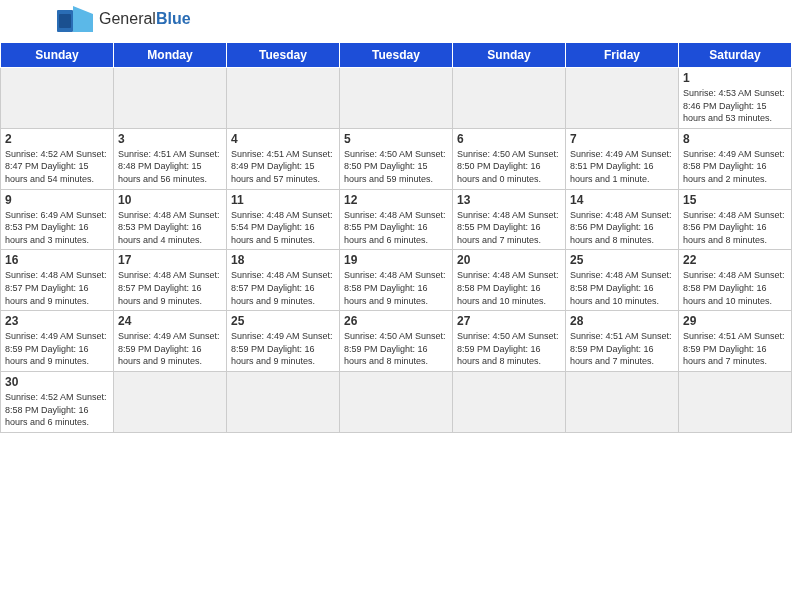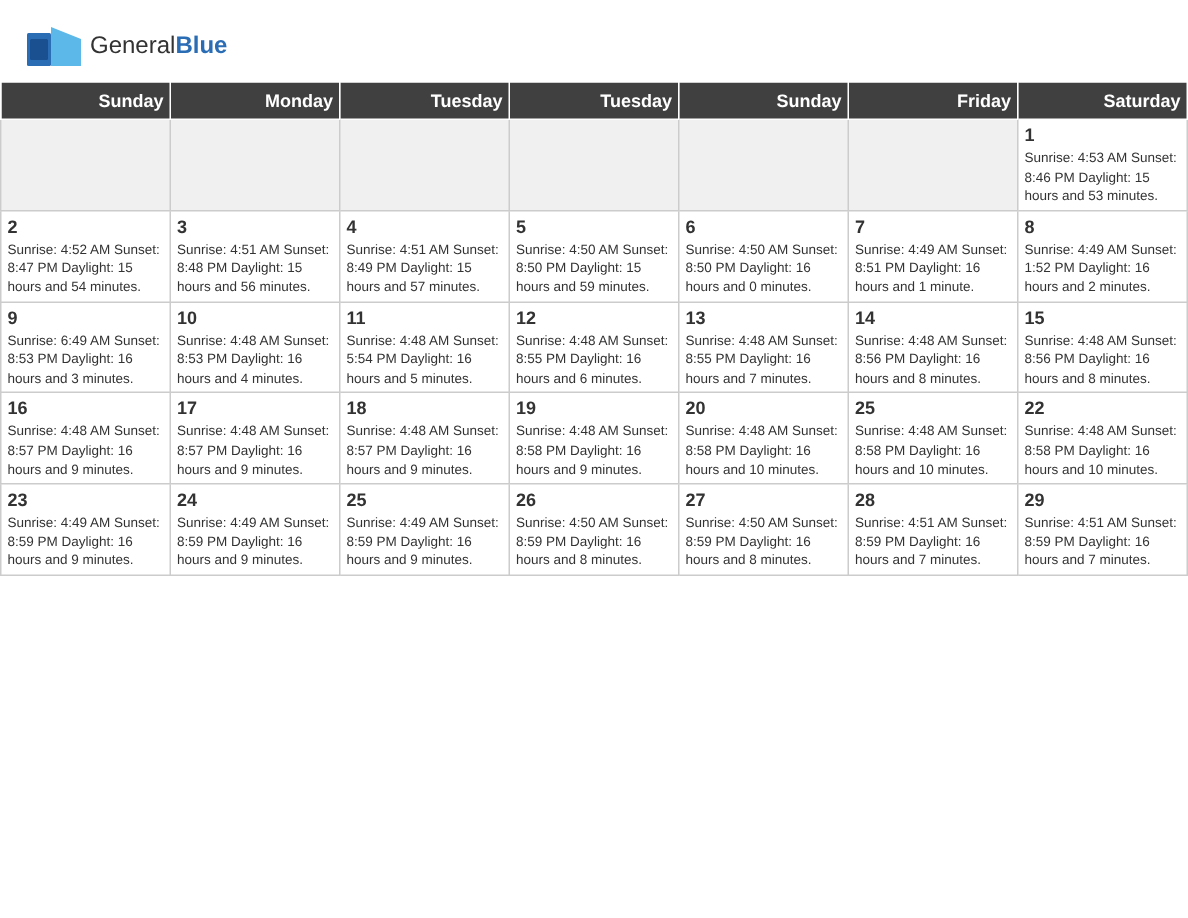--- a/index.html
+++ b/index.html
@@ -6,21 +6,22 @@
     body {
       font-family: Arial, sans-serif;
       background: #fff;
       width: 792px;
       min-height: 612px;
     }
     .header {
       display: flex;
       justify-content: space-between;
       align-items: flex-start;
-      padding: 12px 16px 4px 16px;
+      padding: 0 16px 4px 16px;
+      margin-left: 39px;
     }
     .logo {
       display: flex;
       align-items: center;
       gap: 4px;
     }
     .title-block {
       text-align: right;
     }
     .month-title {
@@ -31,26 +32,26 @@
     .location {
       font-size: 13px;
       color: #333;
     }
     .calendar {
       width: 100%;
       border-collapse: collapse;
       margin: 0;
     }
     .calendar th {
-      background-color: #404040;
+      background-color: #1d4ed8;
       color: #fff;
       font-size: 12px;
       font-weight: bold;
       padding: 5px 4px;
-      text-align: right;
+      text-align: center;
       border: 1px solid #fff;
     }
     .calendar td {
       border: 1px solid #ccc;
       vertical-align: top;
       padding: 3px 4px;
       width: calc(100% / 7);
       min-height: 70px;
       font-size: 9.5px;
       color: #333;
@@ -155,21 +156,21 @@
         </td>
         <td>
           <span class="day-number">7</span>
           <div class="day-info">Sunrise: 4:49 AM
 Sunset: 8:51 PM
 Daylight: 16 hours and 1 minute.</div>
         </td>
         <td>
           <span class="day-number">8</span>
           <div class="day-info">Sunrise: 4:49 AM
-Sunset: 1:52 PM
+Sunset: 8:58 PM
 Daylight: 16 hours and 2 minutes.</div>
         </td>
       </tr>
       <tr>
         <td>
           <span class="day-number">9</span>
           <div class="day-info">Sunrise: 6:49 AM
 Sunset: 8:53 PM
 Daylight: 16 hours and 3 minutes.</div>
         </td>
@@ -291,14 +292,28 @@
 Sunset: 8:59 PM
 Daylight: 16 hours and 7 minutes.</div>
         </td>
         <td>
           <span class="day-number">29</span>
           <div class="day-info">Sunrise: 4:51 AM
 Sunset: 8:59 PM
 Daylight: 16 hours and 7 minutes.</div>
         </td>
       </tr>
+      <tr>
+        <td>
+          <span class="day-number">30</span>
+          <div class="day-info">Sunrise: 4:52 AM
+Sunset: 8:58 PM
+Daylight: 16 hours and 6 minutes.</div>
+        </td>
+        <td class="empty"></td>
+        <td class="empty"></td>
+        <td class="empty"></td>
+        <td class="empty"></td>
+        <td class="empty"></td>
+        <td class="empty"></td>
+      </tr>
     </tbody>
 </table>
 
 </body></html>

